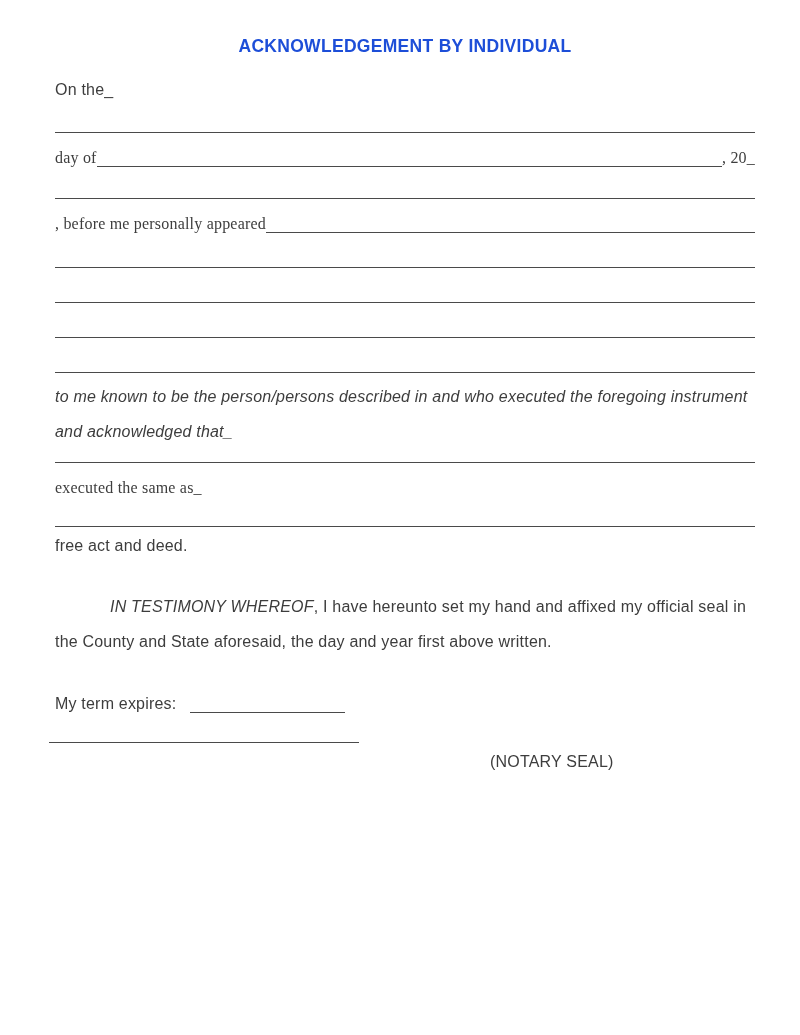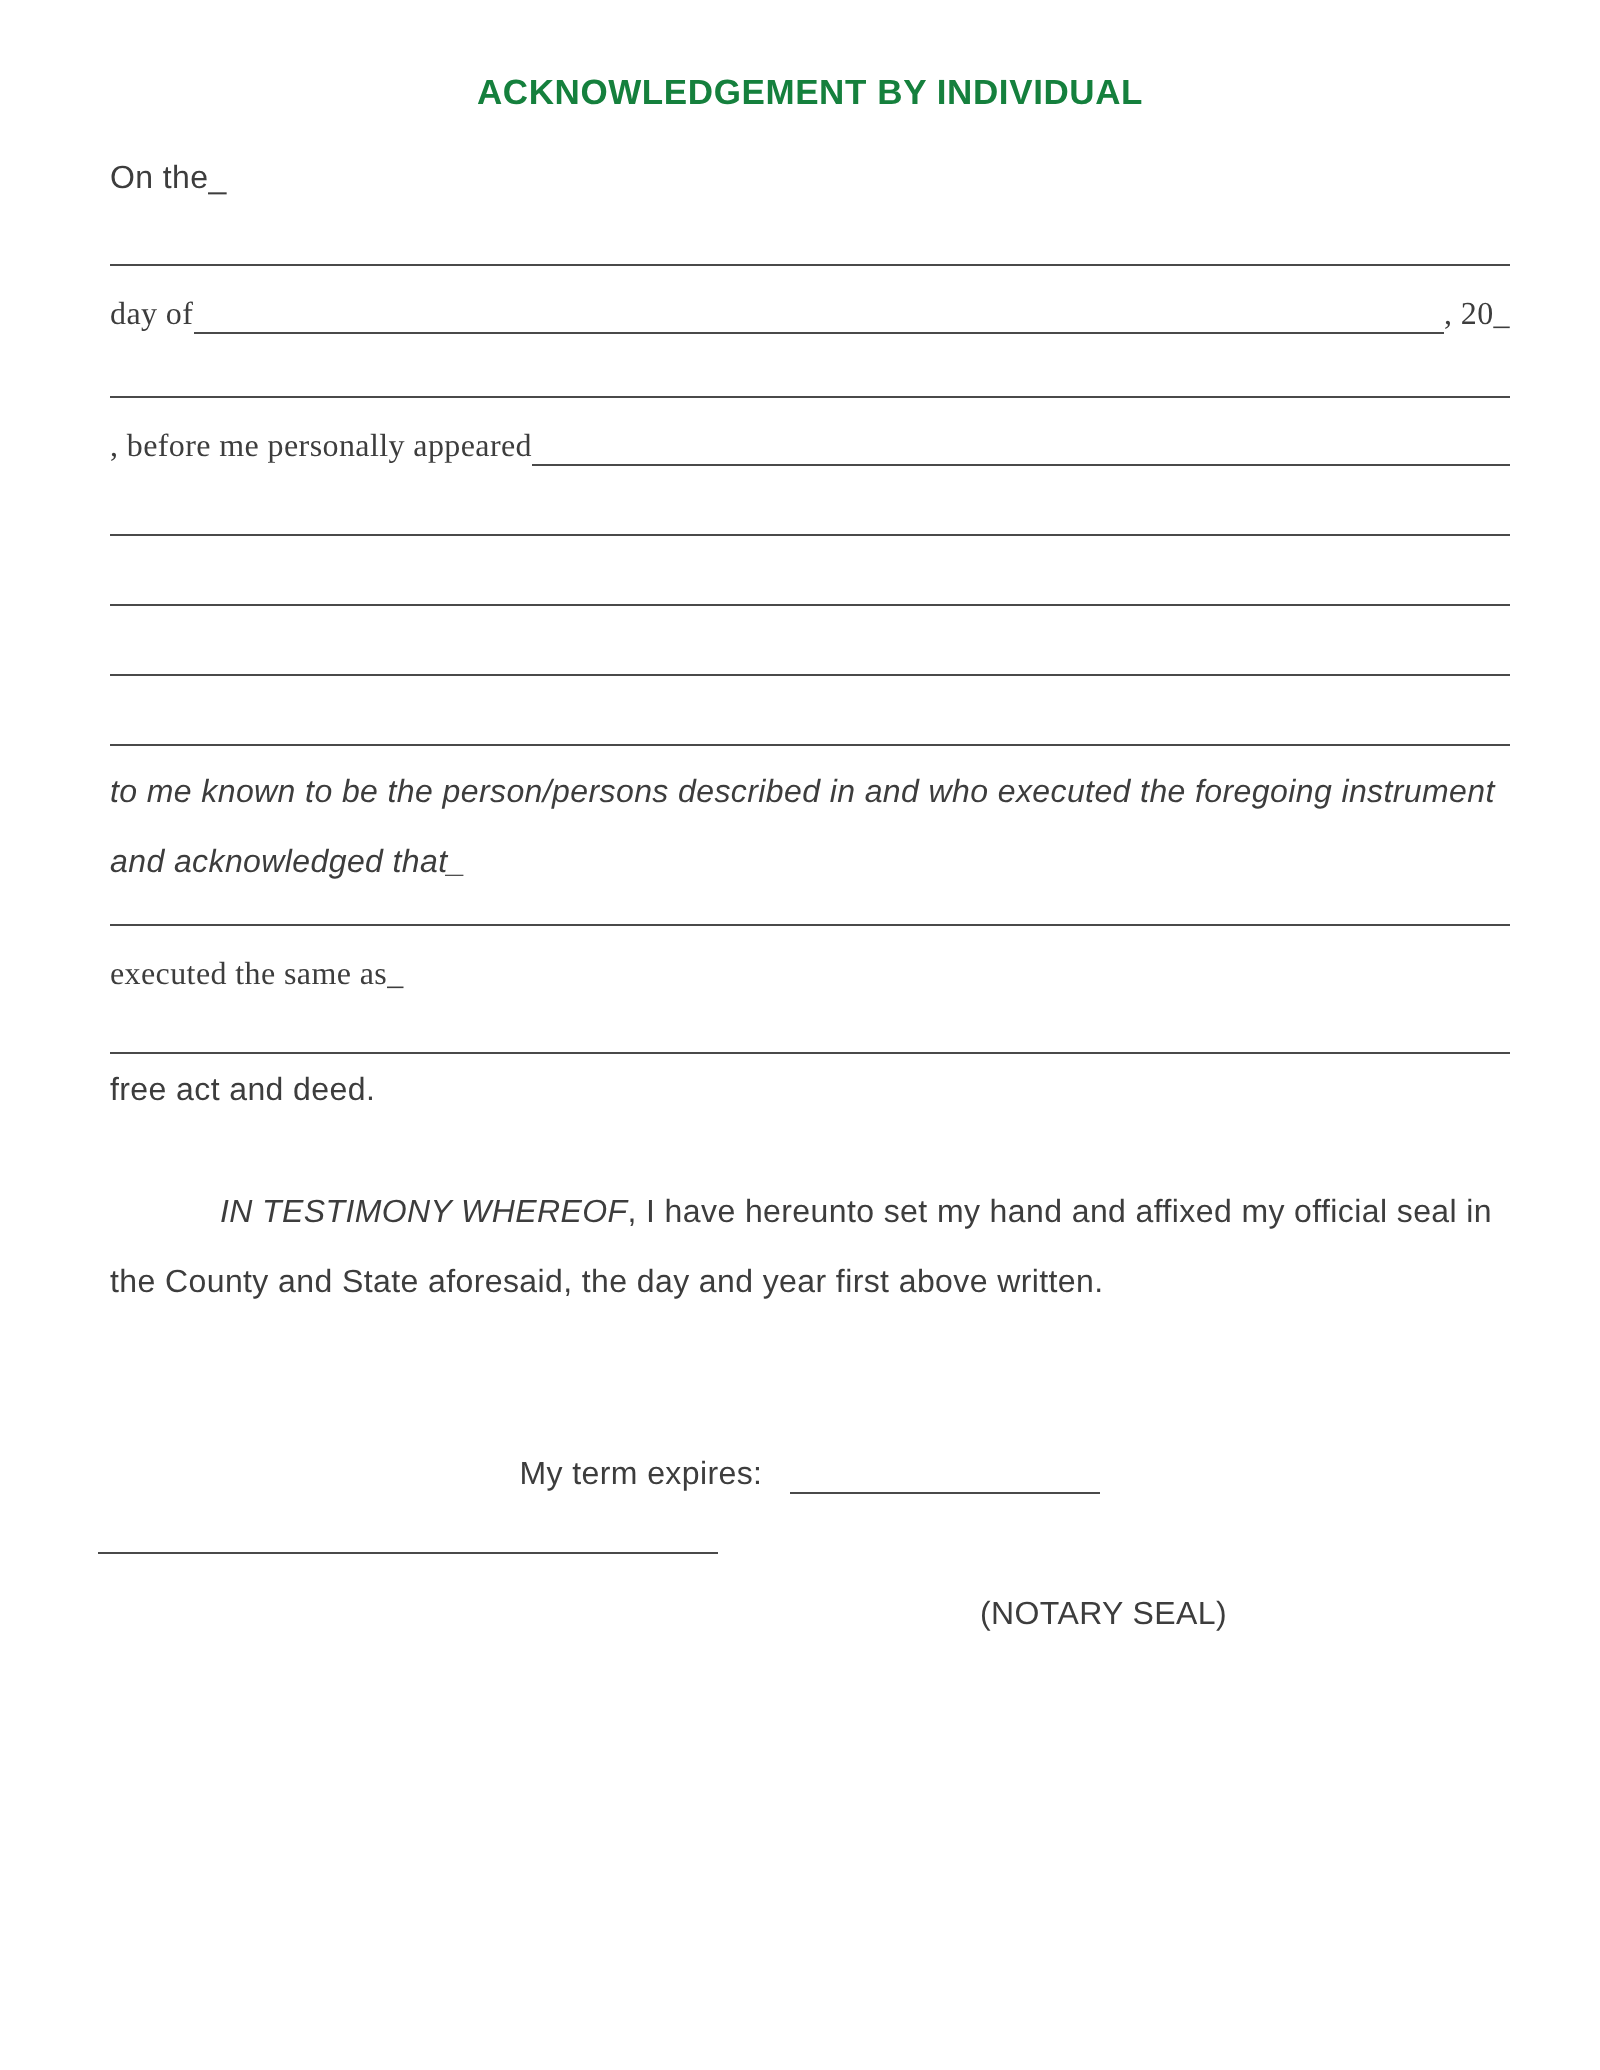--- a/index.html
+++ b/index.html
@@ -16,47 +16,47 @@
     background: #ffffff;
     padding: 36px 45px 0 55px;
     color: #3d3d3d;
     font-size: 16px;
     letter-spacing: 0.2px;
   }
   .title {
     text-align: center;
     font-size: 17.5px;
     font-weight: bold;
-    color: #15803d;
+    color: #1d4ed8;
     letter-spacing: 0.3px;
   }
   .pre { white-space: pre; }
   .state-block { margin-top: 48px; line-height: 23px; }
   .on-the { margin-top: 24px; height: 20px; }
   .fill-line { border-bottom: 1px solid #4a4a4a; }
   .h32 { height: 32px; }
   .h35 { height: 35px; }
   .h14 { height: 14px; }
   .h30 { height: 30px; }
   .row { display: flex; align-items: flex-end; height: 34px; font-family: Liberation Serif, serif; }
   .row > span { white-space: pre; }
   .grow-blank { flex: 1 1 auto; border-bottom: 1px solid #4a4a4a; }
   .para { margin-top: 6px; line-height: 35px; font-style: italic; }
   .free-act { margin-top: 10px; height: 22px; }
   .testimony { margin-top: 30px; line-height: 35px; text-indent: 55px; }
-  .term-row { margin-top: 62px; display: flex; align-items: flex-end; height: 26px; justify-content: center; }
+  .term-row { margin-top: 28px; display: flex; align-items: flex-end; height: 26px; }
   .term-blank {
     display: inline-block;
     width: 155px;
     margin-left: 14px;
     border-bottom: 1px solid #4a4a4a;
   }
   .signature-line { width: 310px; height: 30px; border-bottom: 1px solid #4a4a4a; margin-left: -6px; }
   .notary-public { margin-top: 8px; height: 22px; }
-  .notary-seal { margin-top: 22px; padding-left: 435px; }
+  .notary-seal { margin-top: 10px; padding-left: 435px; }
   em.testimony-italic { }
 </style>
 </head>
 <body>
 
 <div class="page">
 
   <h1 class="title">ACKNOWLEDGEMENT BY INDIVIDUAL</h1>
 
 

